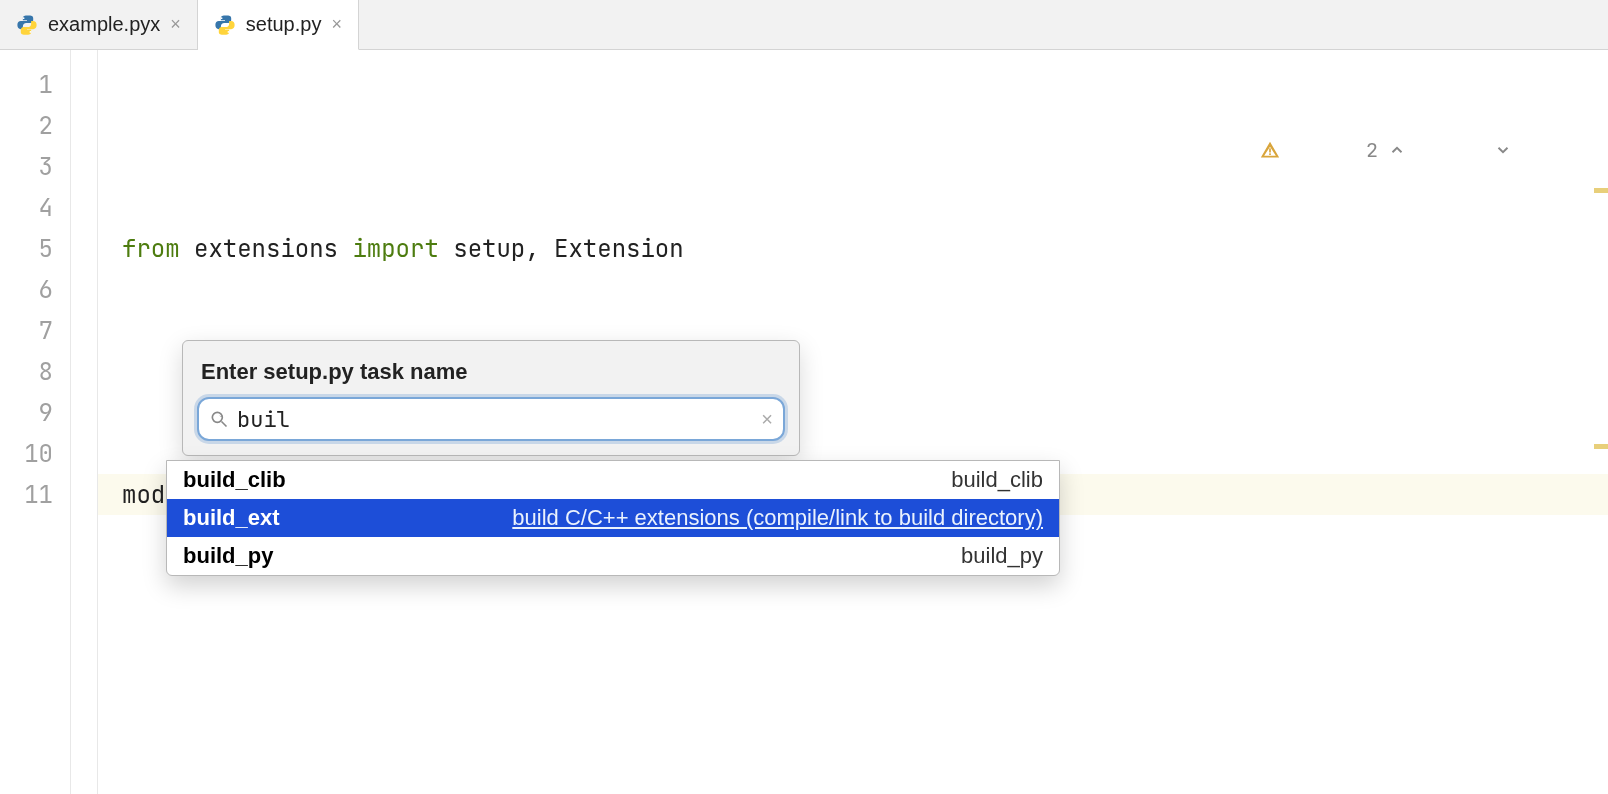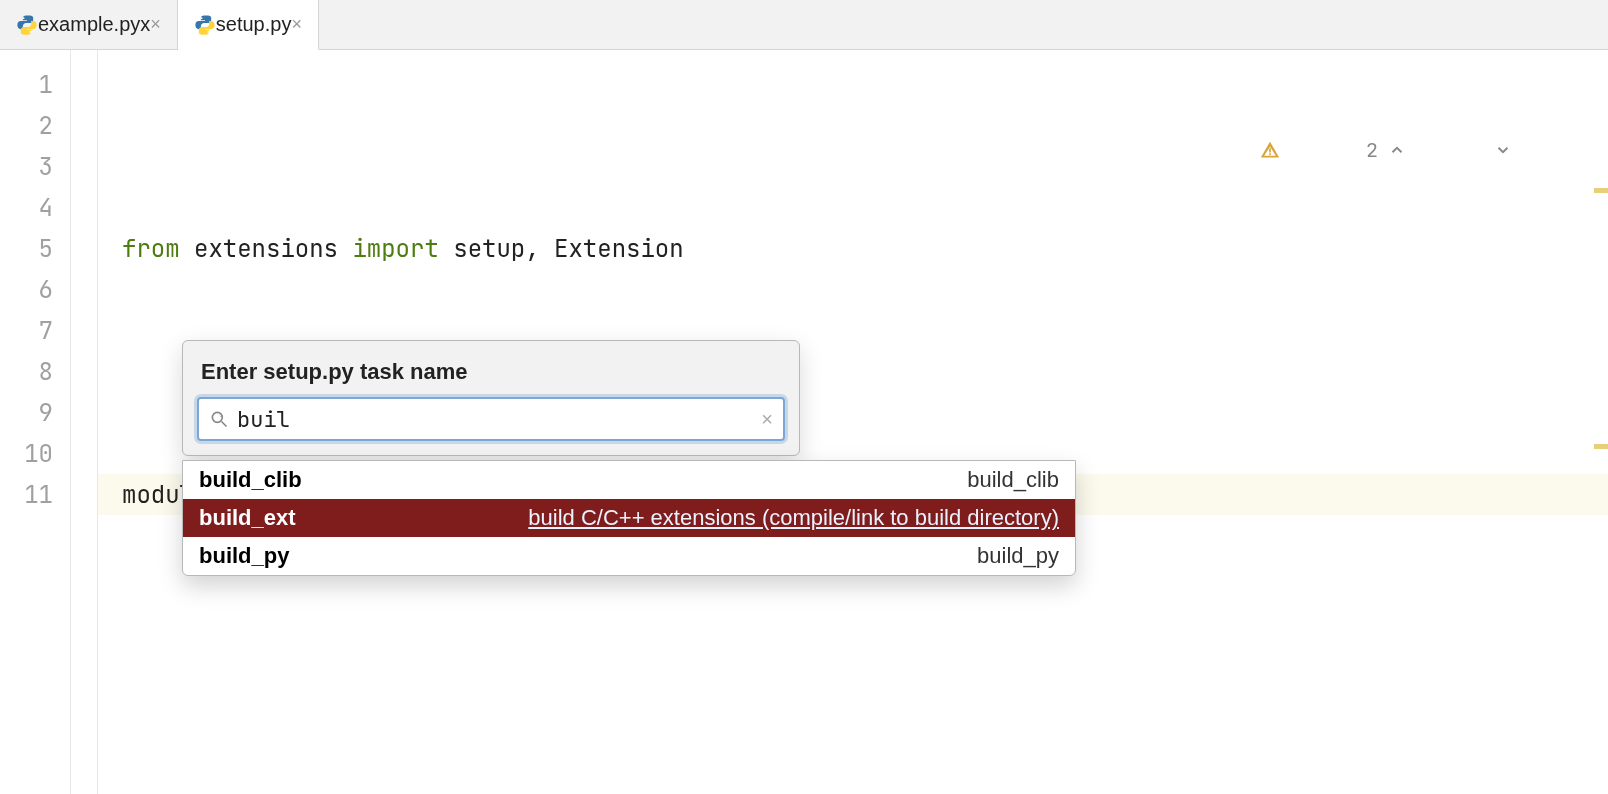--- a/index.html
+++ b/index.html
@@ -19,20 +19,21 @@
     background: #f2f2f2;
     border-bottom: 1px solid #d4d4d4;
     display: flex;
     align-items: stretch;
   }
   .tab {
     display: flex;
     align-items: center;
     padding: 0 16px;
     border-right: 1px solid #d4d4d4;
+    gap: 10px;
     cursor: pointer;
     font-size: 20px;
     color: #222;
   }
   .tab.active {
     background: #ffffff;
     border-bottom: 1px solid #ffffff;
     margin-bottom: -1px;
   }
   .tab .close {
@@ -137,21 +138,21 @@
     font-weight: 600;
     color: #222;
     padding: 18px 18px 12px 18px;
   }
   .search-wrap {
     margin: 0 14px 14px 14px;
     display: flex;
     align-items: center;
     background: #ffffff;
     border: 2px solid #7aa7d8;
-    border-radius: 4px;
+    border-radius: 12px;
     box-shadow: 0 0 0 3px rgba(122,167,216,0.35);
     padding: 6px 10px;
     height: 44px;
   }
   .search-wrap .mag {
     color: #888;
     display: flex;
     align-items: center;
   }
   .search-input {
@@ -167,42 +168,42 @@
   .search-wrap .clear {
     color: #aaa;
     font-size: 20px;
     cursor: pointer;
   }
 
   
   .suggestions {
     position: absolute;
     top: 460px;
-    left: 182px;
+    left: 166px;
     width: 894px;
     background: #ffffff;
     border: 1px solid #b8b8b8;
     border-radius: 0 0 6px 6px;
     box-shadow: 0 10px 24px rgba(0,0,0,0.18);
     z-index: 11;
     font-family: -apple-system, BlinkMacSystemFont, "Segoe UI", sans-serif;
     overflow: hidden;
   }
   .sugg-row {
     display: flex;
     justify-content: space-between;
     align-items: baseline;
     padding: 6px 16px;
     font-size: 22px;
     cursor: pointer;
   }
   .sugg-left { font-weight: 700; }
   .sugg-right { color: #333; font-weight: 400; }
   .sugg-row.selected {
-    background: #7f1d1d;
+    background: #1d4ed8;
     color: #ffffff;
   }
   .sugg-row.selected .sugg-right { color: #eaf2fd; text-decoration: underline; }
 </style>
 </head>
 <body>
 
 <div class="tab-bar">
   <div class="tab">
     <span class="py-icon">

